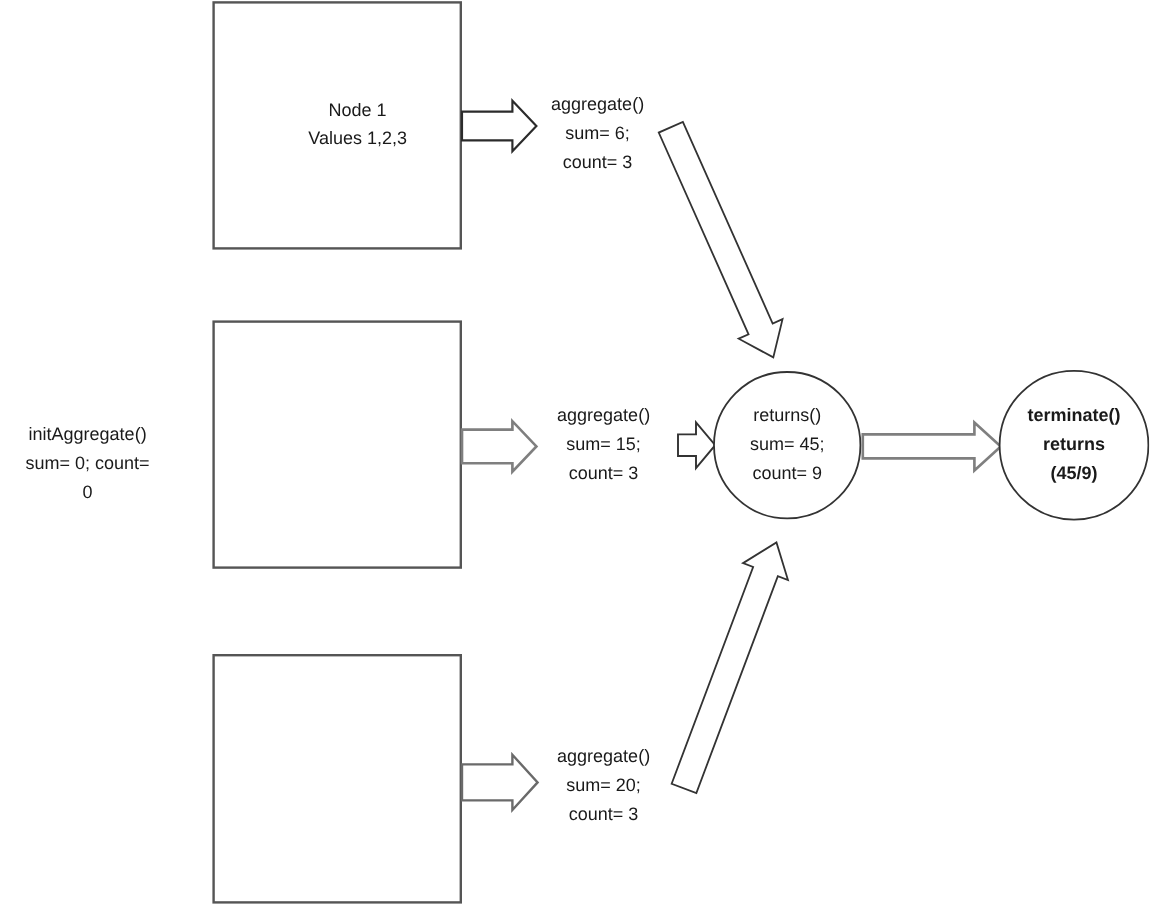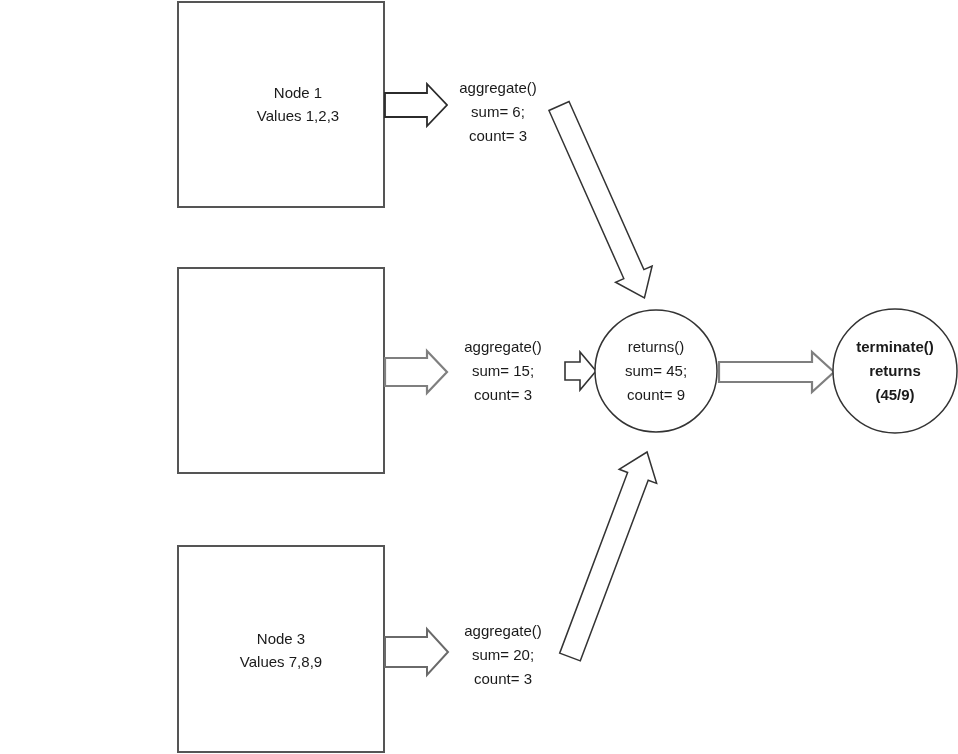--- a/index.html
+++ b/index.html
@@ -36,28 +36,29 @@
 
     <path d="M565,362 H580 V352 L596,371 L580,390 V380 H565 Z" fill="#ffffff" stroke="#333333" stroke-width="1.6"></path>
 
     <circle cx="656" cy="371" r="61" fill="#ffffff" stroke="#333333" stroke-width="1.5"></circle>
 
     <path d="M719,362 H812 V352 L834,372 L812,392 V382 H719 Z" fill="#ffffff" stroke="#7f7f7f" stroke-width="2.2"></path>
 
     <circle cx="895" cy="371" r="62" fill="#ffffff" stroke="#333333" stroke-width="1.5"></circle>
   </svg>
 
+  <div class="txt" style="left:73px;top:387px;">
+    <div>initAggregate()</div>
+    <div>sum= 0; count=</div>
+    <div>0</div>
+  </div>
 
   <div class="txt node-label" style="left:298px;top:104px;">
     <div>Node 1</div>
     <div>Values 1,2,3</div>
-  </div>
-  <div class="txt node-label" style="left:281px;top:650px;">
-    <div>Node 3</div>
-    <div>Values 7,8,9</div>
   </div>
 
   <div class="txt" style="left:498px;top:112px;">
     <div>aggregate()</div>
     <div>sum= 6;</div>
     <div>count= 3</div>
   </div>
   <div class="txt" style="left:503px;top:371px;">
     <div>aggregate()</div>
     <div>sum= 15;</div>

